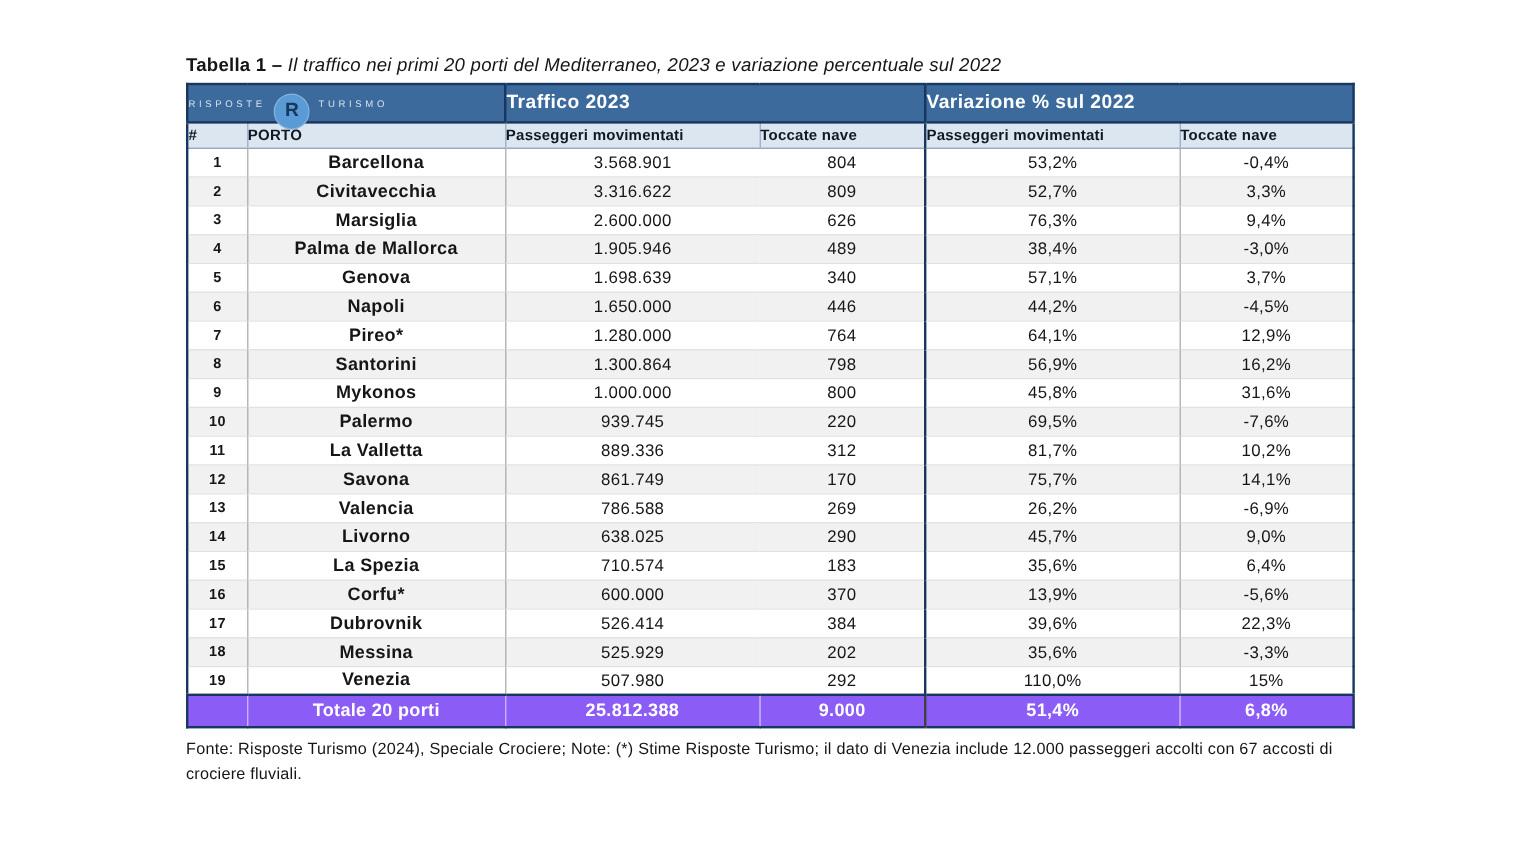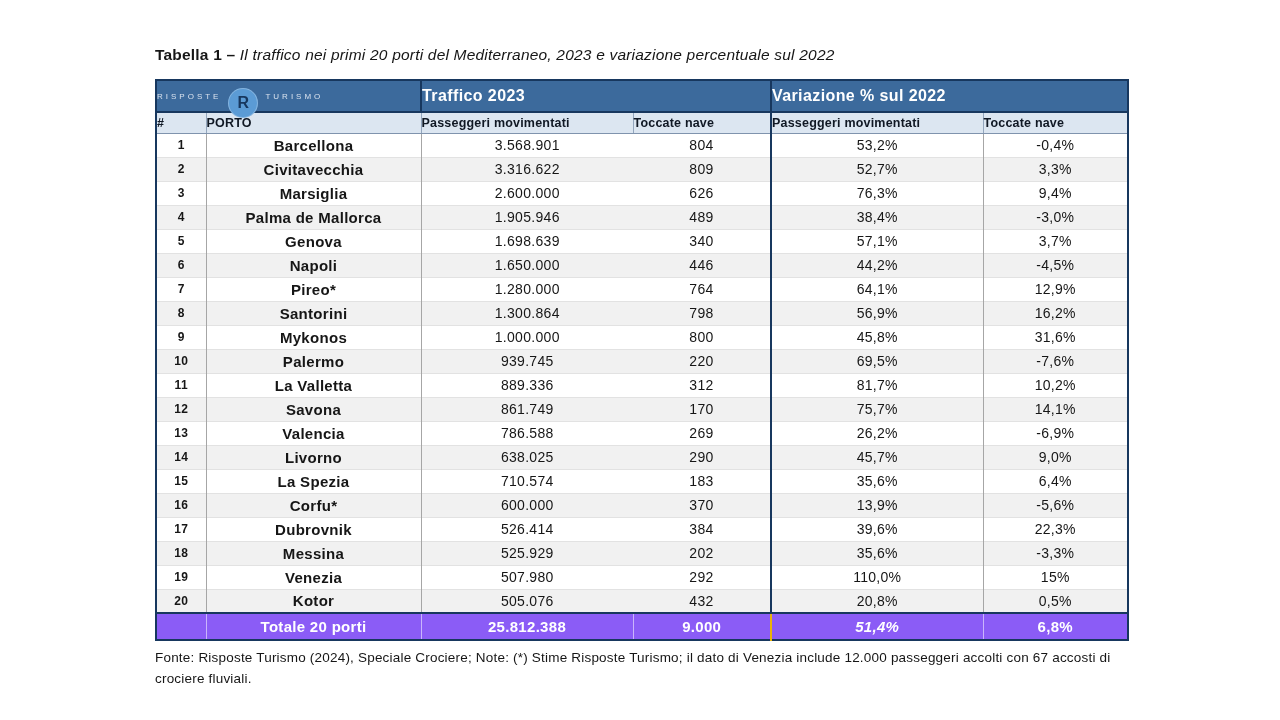--- a/index.html
+++ b/index.html
@@ -1,20 +1,20 @@
 <!DOCTYPE html>
 <html><head>
 <meta charset="utf-8">
 <style>
   * { margin:0; padding:0; box-sizing:border-box; }
   html,body { width:1280px; height:720px; background:#ffffff; overflow:hidden;
               font-family:"Liberation Sans", sans-serif; }
   .content { position:absolute; left:155px; top:46px; width:972px; }
 
-  .caption { font-size:15.5px; color:#161616; margin-bottom:15px; letter-spacing:.2px; }
+  .caption { font-size:15.5px; color:#161616; margin-bottom:5px; letter-spacing:.2px; }
   .caption .cap-bold { font-weight:700; }
   .caption .cap-italic { font-style:italic; }
 
   table { border-collapse:collapse; width:972px; table-layout:fixed;
           border:2px solid #17375E; }
   col.c1{width:50px;} col.c2{width:215px;} col.c3{width:212px;}
   col.c4{width:138px;} col.c5{width:212px;} col.c6{width:145px;}
 
   
   tr.band th { background:#3C6A9C; color:#ffffff; height:29px;
@@ -45,21 +45,21 @@
   tbody td:nth-child(2),
   tbody td:nth-child(3) { border-left:1px solid #A6A6A6; }
   tbody td:nth-child(5) { border-left:2px solid #17375E; }
   tbody td:nth-child(6) { border-left:1px solid #A6A6A6; }
 
   
   tfoot td { background:#8b5cf6; color:#ffffff; height:27px; text-align:center;
              font-size:15px; font-weight:700; letter-spacing:.3px;
              border-top:2px solid #17375E; }
   tfoot td + td { border-left:1px solid rgba(255,255,255,.55); }
-  tfoot td:nth-child(5) { border-left:2px solid #eab308;font-style:italic; }
+  tfoot td:nth-child(5) { border-left:2px solid #404040; }
 
   th { text-align:left; }
 
   .footnote { margin-top:7px; width:972px; font-size:13.5px; line-height:1.55;
               color:#161616; letter-spacing:.2px; }
 </style>
 </head>
 <body>
 
 <div class="content">
@@ -246,28 +246,20 @@
           <td>-3,3%</td>
         </tr>
         <tr>
           <td>19</td>
           <td>Venezia</td>
           <td>507.980</td>
           <td>292</td>
           <td>110,0%</td>
           <td>15%</td>
         </tr>
-        <tr>
-          <td>20</td>
-          <td>Kotor</td>
-          <td>505.076</td>
-          <td>432</td>
-          <td>20,8%</td>
-          <td>0,5%</td>
-        </tr>
       </tbody>
     <tfoot>
       <tr>
         <td></td>
         <td>Totale 20 porti</td>
         <td>25.812.388</td>
         <td>9.000</td>
         <td>51,4%</td>
         <td>6,8%</td>
       </tr>

